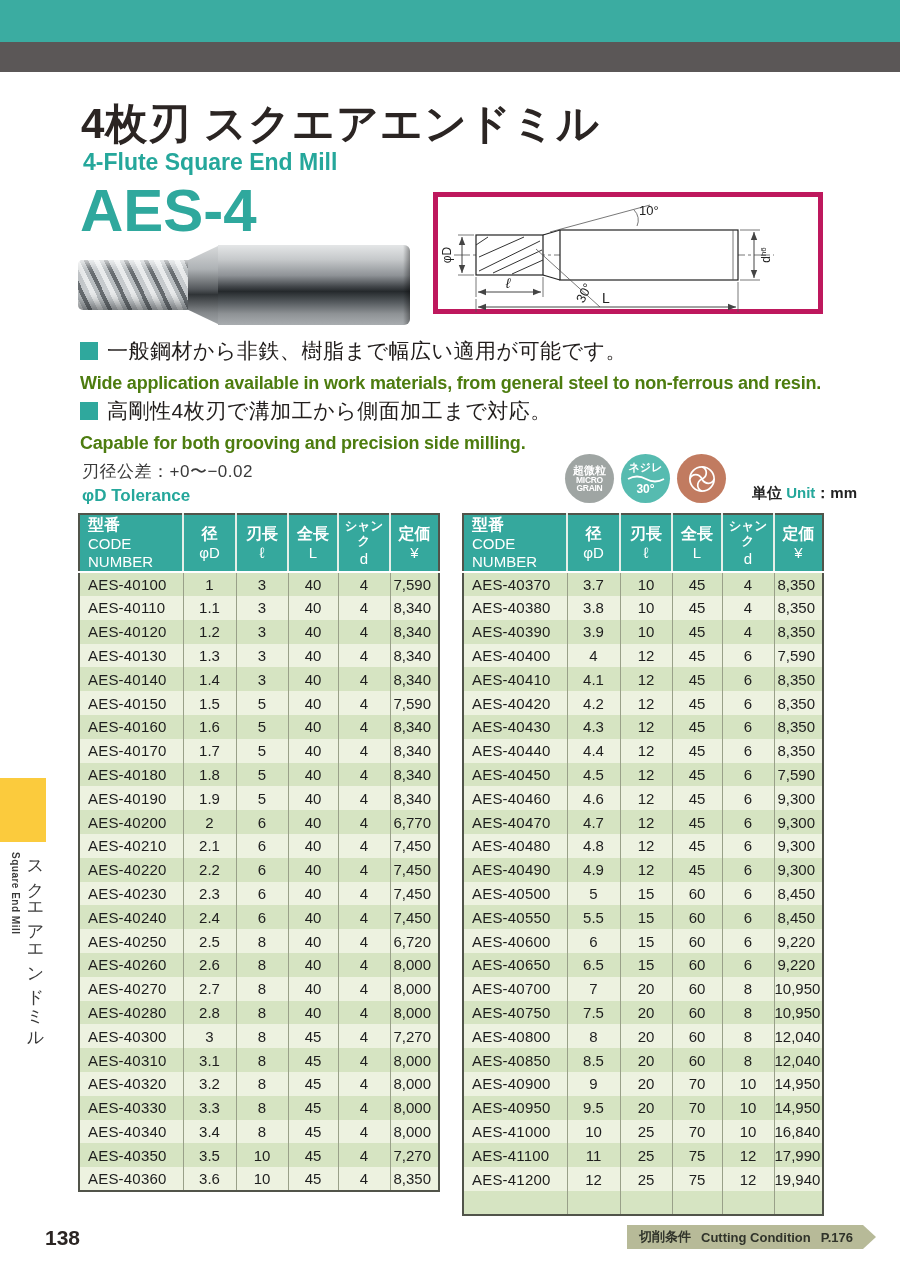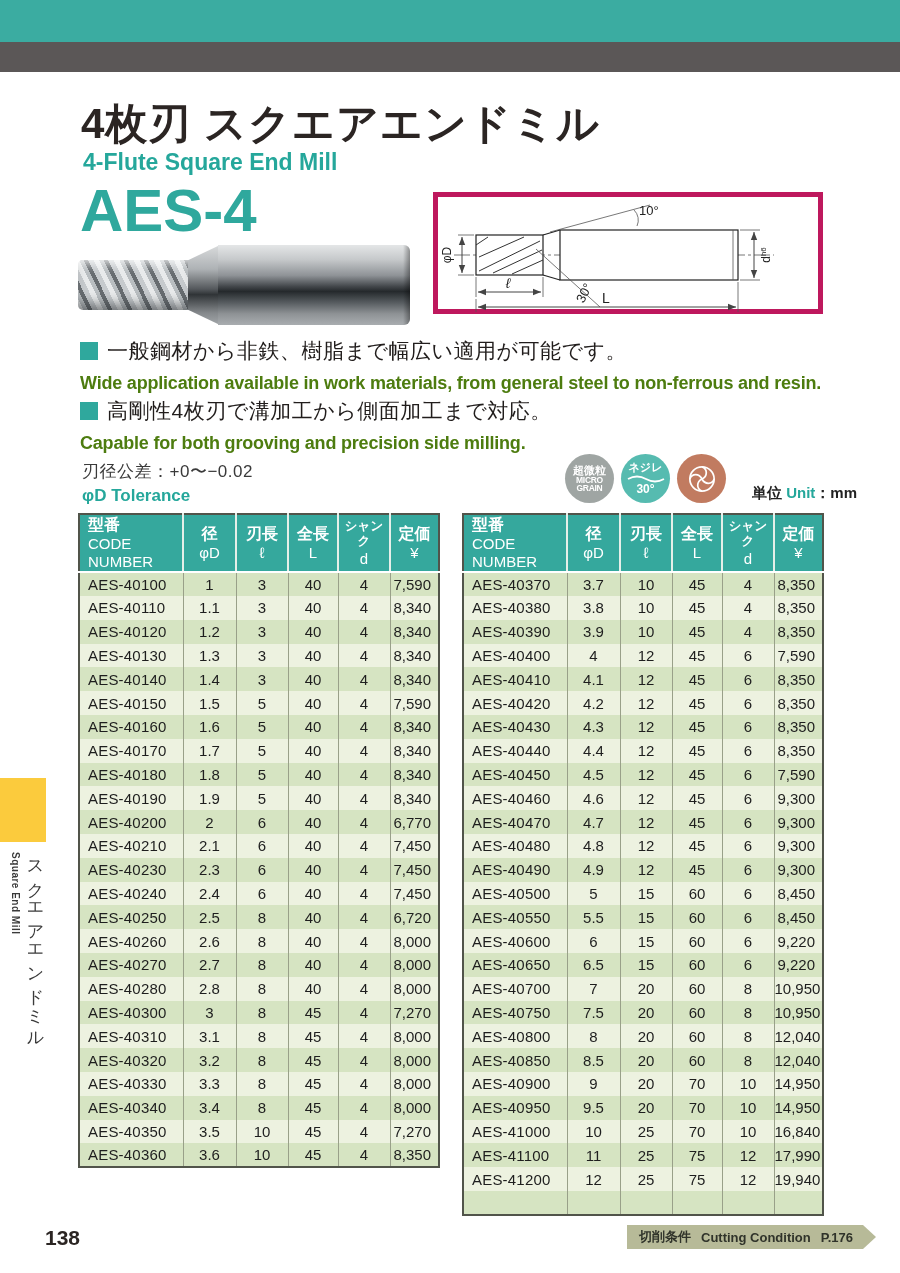--- a/index.html
+++ b/index.html
@@ -329,20 +329,28 @@
           </tr>
           <tr>
             <td class="c0">AES-40210</td>
             <td class="c1">2.1</td>
             <td class="c2">6</td>
             <td class="c3">40</td>
             <td class="c4">4</td>
             <td class="c5">7,450</td>
           </tr>
           <tr>
+            <td class="c0">AES-40220</td>
+            <td class="c1">2.2</td>
+            <td class="c2">6</td>
+            <td class="c3">40</td>
+            <td class="c4">4</td>
+            <td class="c5">7,450</td>
+          </tr>
+          <tr>
             <td class="c0">AES-40230</td>
             <td class="c1">2.3</td>
             <td class="c2">6</td>
             <td class="c3">40</td>
             <td class="c4">4</td>
             <td class="c5">7,450</td>
           </tr>
           <tr>
             <td class="c0">AES-40240</td>
             <td class="c1">2.4</td>

